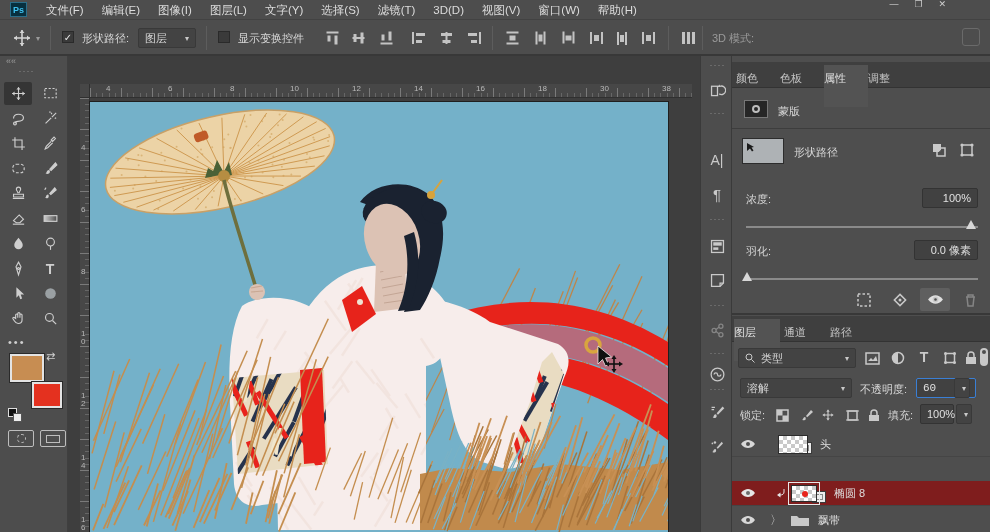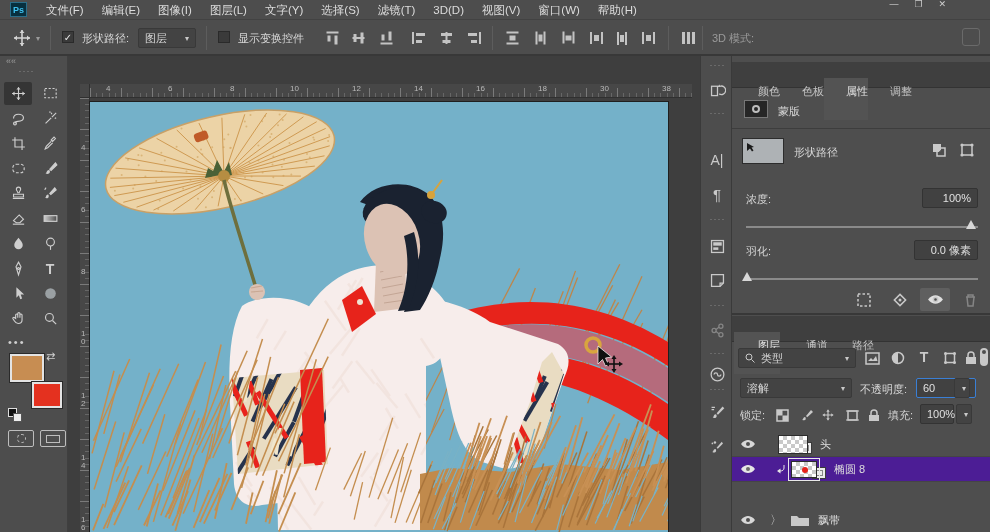--- a/index.html
+++ b/index.html
@@ -45,31 +45,31 @@
   .rnuml{position:absolute;left:1px;width:8px;word-break:break-all;line-height:8px;}
   #canvasdoc{left:22px;top:46px;width:578px;height:430px;box-shadow:0 0 0 1px #1f1f1f;}
   
   #strip{left:700px;top:56px;width:32px;height:476px;background:#4d4d4d;border-left:1px solid #3a3a3a;border-right:1px solid #3a3a3a;}
   .sic{position:absolute;left:0;width:32px;height:24px;display:flex;align-items:center;justify-content:center;color:#c9c9c9;}
   .sic svg{width:17px;height:17px;stroke:#c9c9c9;fill:none;stroke-width:1.5;}
   .dots{position:absolute;left:8px;width:16px;height:3px;background-image:radial-gradient(#6a6a6a 1px,transparent 1px);background-size:4px 3px;}
   
   #rpanel{left:732px;top:56px;width:258px;height:476px;background:#4e4e4e;}
   .tabstrip2{position:absolute;left:0;width:258px;height:26px;background:#3f3f3f;border-bottom:1px solid #333;}
-  .ptab{position:absolute;top:16px;height:42px;line-height:26px;text-align:right;color:#c3c3c3;}
+  .ptab{position:absolute;top:3px;height:42px;line-height:26px;text-align:left;color:#c3c3c3;}
   .ptab.act{background:#535353;color:#e2e2e2;border-bottom:1px solid #535353;}
   .field{position:absolute;height:20px;background:#414141;border:1px solid #333;border-radius:2px;color:#e0e0e0;display:flex;align-items:center;justify-content:flex-end;padding:0 6px;}
   .track{position:absolute;height:2px;background:#8a8a8a;}
   .thumb{position:absolute;width:0;height:0;border-left:5px solid transparent;border-right:5px solid transparent;border-bottom:9px solid #d8d8d8;}
   .pic{position:absolute;display:flex;align-items:center;justify-content:center;color:#c9c9c9;}
   .pic svg{stroke:#c9c9c9;fill:none;stroke-width:1.5;}
   .divider{position:absolute;left:0;width:258px;height:1px;background:#3d3d3d;}
   
   .lrow{position:absolute;left:0;width:258px;height:25px;border-bottom:1px solid #454545;display:flex;align-items:center;}
-  .lrow.sel{background:#4c1d95;}
+  .lrow.sel{background:#7f1d1d;margin-top:24px;}
   .eye{width:16px;height:10px;margin-left:8px;}
   .checker{width:30px;height:19px;border:1px solid #2c2c2c;background-color:#fff;background-image:linear-gradient(45deg,#c9c9c9 25%,transparent 25%,transparent 75%,#c9c9c9 75%),linear-gradient(45deg,#c9c9c9 25%,transparent 25%,transparent 75%,#c9c9c9 75%);background-size:8px 8px;background-position:0 0,4px 4px;position:relative;}
   .badge{width:14px;height:12px;background:#ececec;border:1px solid #3a3a3a;box-shadow:inset 0 0 0 2px #ececec,inset 0 0 0 3px #888;}
   .lname{margin-left:8px;color:#dedede;}
   
   #wm{left:748px;top:2px;width:240px;height:56px;z-index:50;display:flex;align-items:center;gap:8px;opacity:.55;pointer-events:none;}
   #wmlogo{width:46px;height:40px;border:3px solid rgba(255,255,255,.45);border-radius:10px;position:relative;}
   #wmlogo:before{content:"";position:absolute;left:13px;top:9px;border-left:14px solid rgba(255,255,255,.45);border-top:8px solid transparent;border-bottom:8px solid transparent;}
   #wmtext{font-size:44px;font-weight:bold;color:rgba(255,255,255,.12);-webkit-text-stroke:2px rgba(255,255,255,.5);letter-spacing:2px;white-space:nowrap;}
 </style>
@@ -1097,21 +1097,21 @@
       </div>
     <div class="abs" style="left:248px;top:292px;width:8px;height:18px;background:#c9c9c9;border-radius:4px;">
         <span style="display:block;width:4px;height:4px;background:#4e4e4e;border-radius:50%;margin:2px auto 0;"></span>
       </div>
 
     <div class="dd" style="left:8px;top:322px;width:112px;">
       <span>溶解</span>
         <span class="car">▾</span>
     </div>
     <span class="abs lbl" style="left:128px;top:326px;">不透明度:</span>
-    <div class="field" style="left:184px;top:322px;width:60px;border:1px solid #3a7fd5;justify-content:flex-start;">60</div>
+    <div class="field" style="left:184px;top:322px;width:60px;border:1px solid #3a7fd5;justify-content:flex-start;font-family:Liberation Mono, monospace;">60</div>
     <div class="dd" style="left: 222px;top:322px;width:16px;padding:0 3px;">
         <span class="car">▾</span>
       </div>
 
     <span class="abs lbl" style="left:8px;top:352px;">锁定:</span>
     <div class="pic" style="left:40px;top:350px;width:20px;height:18px;">
         <svg width="13" height="13">
           <rect x="1" y="1" width="11" height="11"></rect>
           <rect x="1" y="1" width="5.5" height="5.5" fill="#c9c9c9" stroke="none"></rect>
           <rect x="6.5" y="6.5" width="5.5" height="5.5" fill="#c9c9c9" stroke="none"></rect>

